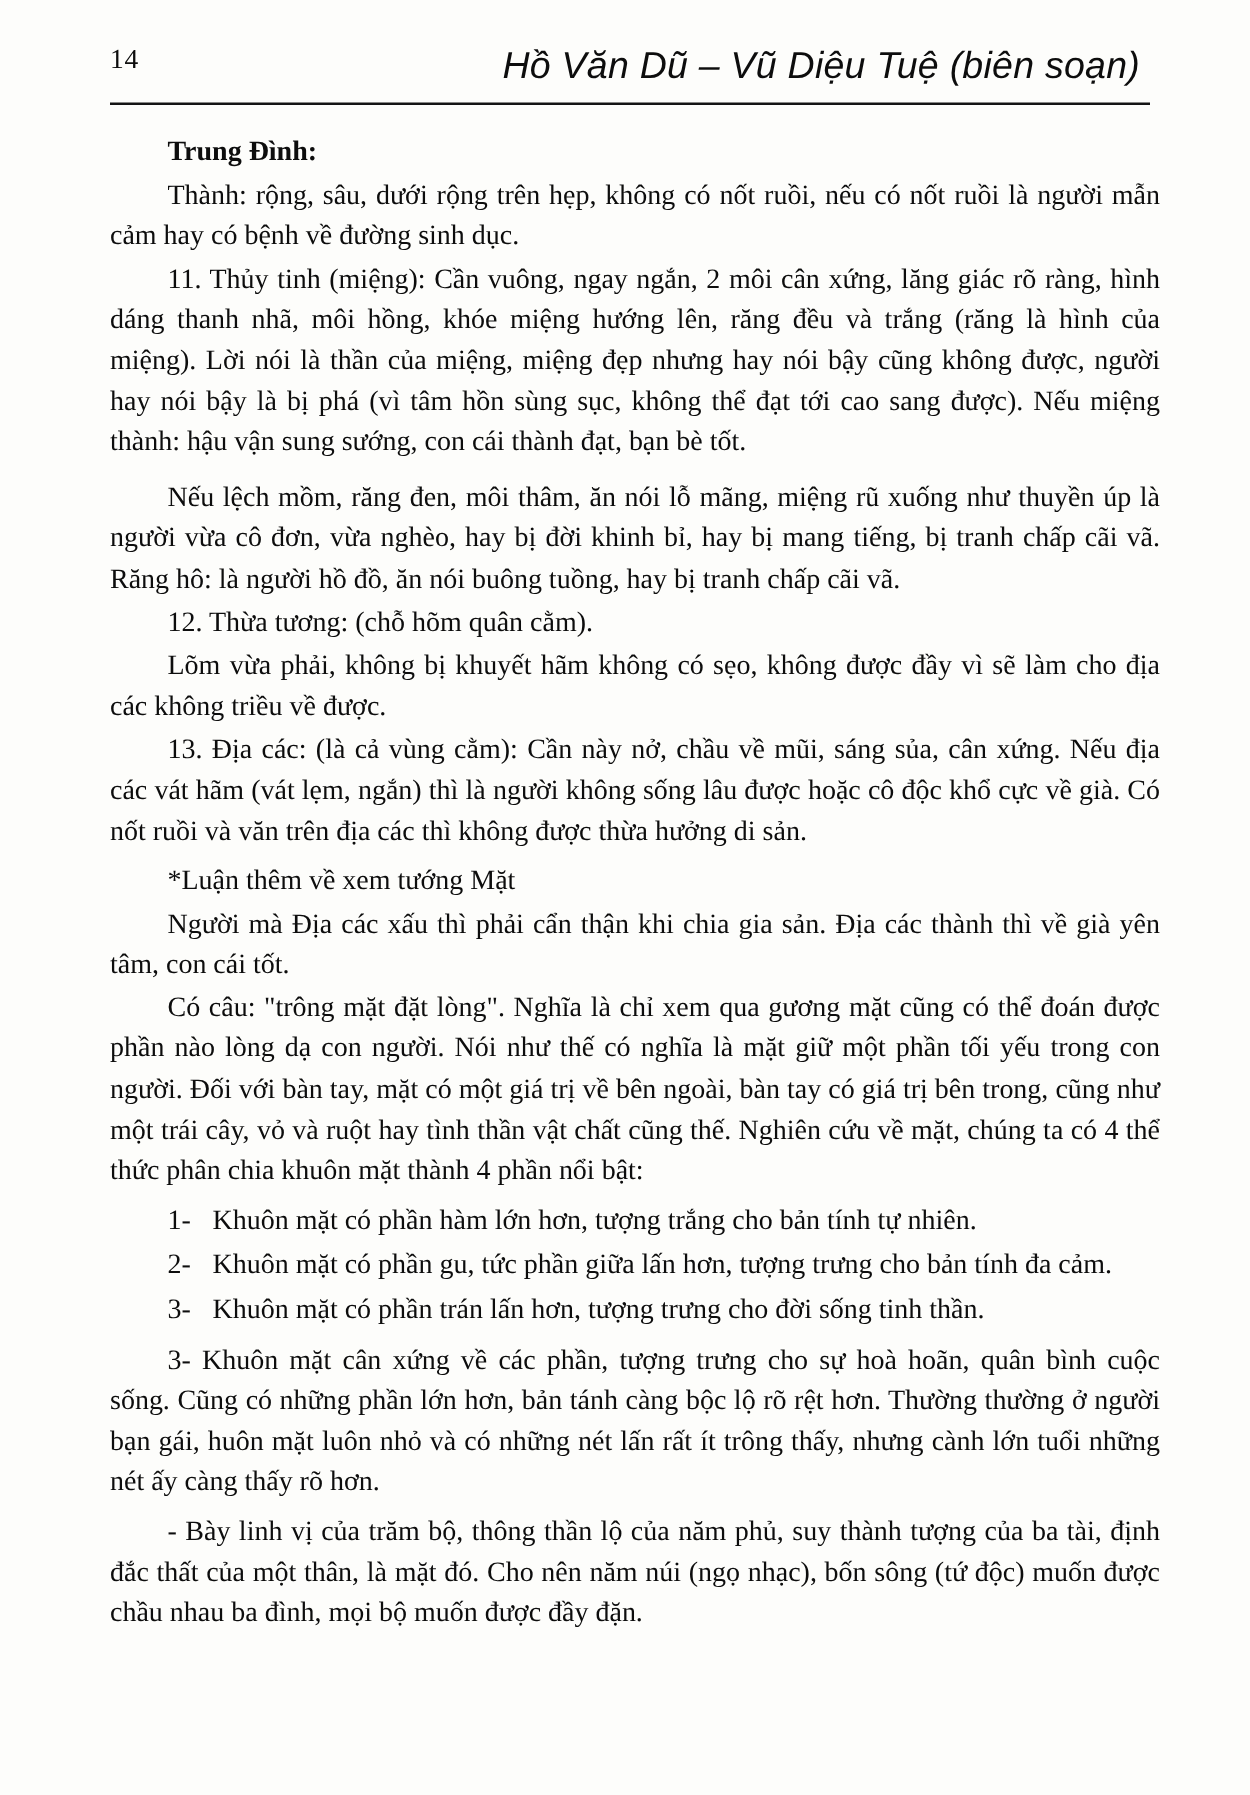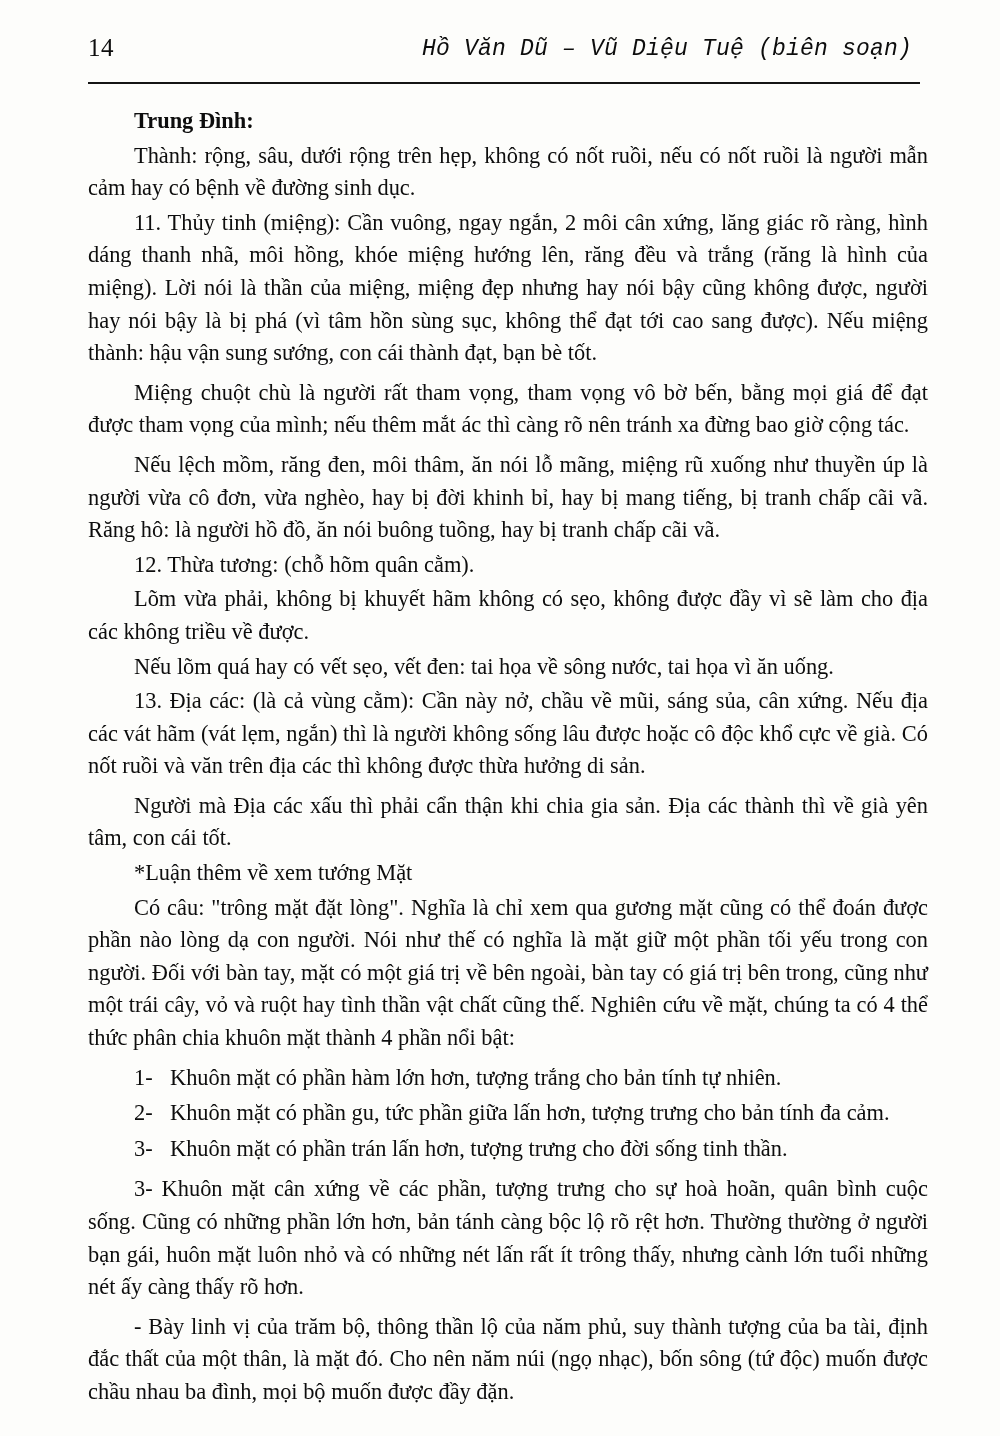--- a/index.html
+++ b/index.html
@@ -21,31 +21,31 @@
     position: absolute;
     top: 34px;
     left: 88px;
     right: 88px;
     height: 44px;
   }
   .page-number {
     position: absolute;
     left: 0;
     top: 0;
-    font-size: 25px;
+    font-size: 22px;
     font-family: "Liberation Serif", serif;
     letter-spacing: 0.5px;
   }
   .header-title {
     position: absolute;
     right: 0;
     top: 2px;
-    font-size: 23px;
+    font-size: 30px;
     font-style: italic;
-    font-family: Liberation Mono, monospace;
+    font-family: Liberation Sans, sans-serif;
     white-space: nowrap;
     letter-spacing: 0.2px;
     text-align: right;
   }
   .rule {
     position: absolute;
     left: 88px;
     right: 80px;
     top: 82px;
     height: 2px;
@@ -107,39 +107,37 @@
 
     <p class="heading">Trung Đình:</p>
 
 
     <p class="indent">Thành: rộng, sâu, dưới rộng trên hẹp, không có nốt ruồi, nếu có nốt ruồi là người mẫn cảm hay có bệnh về đường sinh dục.</p>
 
     <p class="indent">11. Thủy tinh (miệng): Cần vuông, ngay ngắn, 2 môi cân xứng, lăng giác rõ ràng, hình dáng thanh nhã, môi hồng, khóe miệng hướng lên, răng đều và trắng (răng là hình của miệng). Lời nói là thần của miệng, miệng đẹp nhưng hay nói bậy cũng không được, người hay nói bậy là bị phá (vì tâm hồn sùng sục, không thể đạt tới cao sang được). Nếu miệng thành: hậu vận sung sướng, con cái thành đạt, bạn bè tốt.</p>
 
     <div class="gap-sm"></div>
 
-    <p class="indent">Miệng chuột chù là người rất tham vọng, tham vọng vô bờ bến, bằng mọi giá để đạt được tham vọng của mình; nếu thêm mắt ác thì càng rõ nên tránh xa đừng bao giờ cộng tác.</p>
 
     <div class="gap-sm"></div>
 
     <p class="indent">Nếu lệch mồm, răng đen, môi thâm, ăn nói lỗ mãng, miệng rũ xuống như thuyền úp là người vừa cô đơn, vừa nghèo, hay bị đời khinh bỉ, hay bị mang tiếng, bị tranh chấp cãi vã. Răng hô: là người hồ đồ, ăn nói buông tuồng, hay bị tranh chấp cãi vã.</p>
 
     <p class="indent"><span class="sub-head">12. Thừa tương:</span><span> (chỗ hõm quân cằm).</span></p>
 
     <p class="indent">Lõm vừa phải, không bị khuyết hãm không có sẹo, không được đầy vì sẽ làm cho địa các không triều về được.</p>
 
-    <p class="indent">Nếu lõm quá hay có vết sẹo, vết đen: tai họa về sông nước, tai họa vì ăn uống.</p>
 
     <p class="indent"><span class="sub-head">13. Địa các:</span><span> (là cả vùng cằm): Cần này nở, chầu về mũi, sáng sủa, cân xứng. Nếu địa các vát hãm (vát lẹm, ngắn) thì là người không sống lâu được hoặc cô độc khổ cực về già. Có nốt ruồi và văn trên địa các thì không được thừa hưởng di sản.</span></p>
 
     <div class="gap-sm"></div>
 
+    <p class="indent">*Luận thêm về xem tướng Mặt</p>
+
     <p class="indent">Người mà Địa các xấu thì phải cẩn thận khi chia gia sản. Địa các thành thì về già yên tâm, con cái tốt.</p>
-
-    <p class="indent">*Luận thêm về xem tướng Mặt</p>
 
     <p class="indent">Có câu: "trông mặt đặt lòng". Nghĩa là chỉ xem qua gương mặt cũng có thể đoán được phần nào lòng dạ con người. Nói như thế có nghĩa là mặt giữ một phần tối yếu trong con người. Đối với bàn tay, mặt có một giá trị về bên ngoài, bàn tay có giá trị bên trong, cũng như một trái cây, vỏ và ruột hay tình thần vật chất cũng thế. Nghiên cứu về mặt, chúng ta có 4 thể thức phân chia khuôn mặt thành 4 phần nổi bật:</p>
 
     <div class="gap-sm"></div>
 
     <p class="list-item">
       <span class="marker">1-</span>
       <span class="li-text">Khuôn mặt có phần hàm lớn hơn, tượng trắng cho bản tính tự nhiên.</span>
     </p>
 

